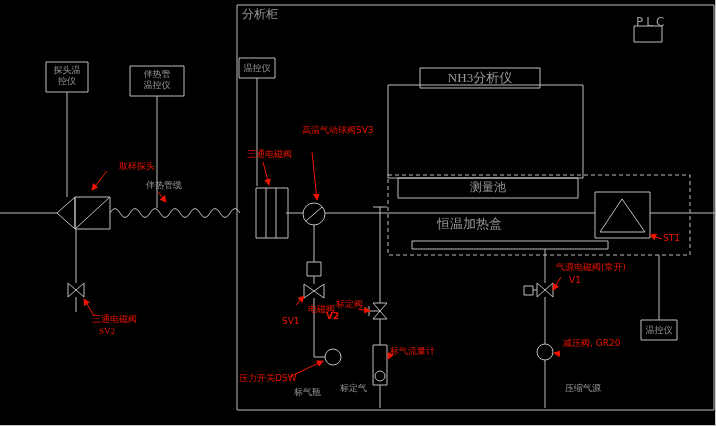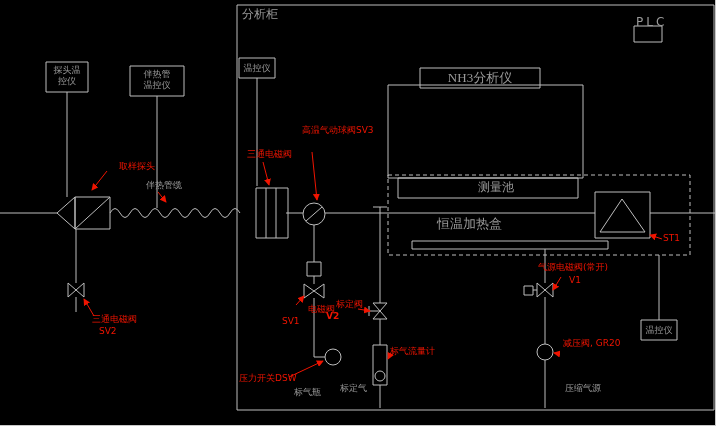--- a/index.html
+++ b/index.html
@@ -147,42 +147,42 @@
 
   <div class="lbl gray f12" style="left:242px;top:8px;">分析柜</div>
   <div class="lbl gray f12" style="left:636px;top:16px;letter-spacing:3px;">PLC</div>
 
   <div class="lbl gray f9 boxtxt" style="left:52px;top:65px;width:30px;">探头温控仪</div>
   <div class="lbl gray f9 boxtxt" style="left:141px;top:69px;width:32px;">伴热管温控仪</div>
   <div class="lbl gray f9 ctr" style="left:239px;top:63px;width:36px;">温控仪</div>
   <div class="lbl gray f9 ctr" style="left:641px;top:325px;width:36px;">温控仪</div>
 
   <div class="lbl gray f13 ctr" style="left:420px;top:71px;width:120px;">NH3分析仪</div>
-  <div class="lbl gray f12 ctr" style="left:398px;top:181px;width:180px;padding-left:8px;">测量池</div>
+  <div class="lbl gray f12 ctr" style="left:398px;top:181px;width:180px;">测量池</div>
   <div class="lbl gray f13" style="left:437px;top:217px;">恒温加热盒</div>
 
   <div class="lbl red f9" style="left:106px;top:161px;margin-left:13px;">取样探头</div>
   <div class="lbl gray f9" style="left:146px;top:180px;">伴热管缆</div>
   <div class="lbl red f9" style="left:247px;top:149px;">三通电磁阀</div>
   <div class="lbl red f9" style="left:302px;top:125px;">高温气动球阀SV3</div>
 
   <div class="lbl red f9" style="left:92px;top:314px;">三通电磁阀</div>
-  <div class="lbl red f9" style="left:99px;top:326px;">SV2</div>
+  <div class="lbl red f9" style="left:99px;top:326px;font-family:Liberation Serif, serif;">SV2</div>
 
   <div class="lbl red f9" style="left:276px;top:304px;padding-left:32px;">电磁阀</div>
   <div class="lbl red f9" style="left:282px;top:316px;">SV1</div>
 
   <div class="lbl red f9" style="left:239px;top:373px;">压力开关DSW</div>
 
   <div class="lbl red f9" style="left:336px;top:299px;">标定阀</div>
   <div class="lbl red f9" style="left:326px;top:311px;font-weight:bold;">V2</div>
 
   <div class="lbl red f9" style="left:390px;top:346px;">标气流量计</div>
 
-  <div class="lbl red f9" style="left:538px;top:262px;">气源电磁阀(常开)</div>
+  <div class="lbl red f9" style="left:556px;top:262px;">气源电磁阀(常开)</div>
   <div class="lbl red f9" style="left:569px;top:275px;">V1</div>
 
   <div class="lbl red f9" style="left:563px;top:338px;">减压阀, GR20</div>
   <div class="lbl red f9" style="left:663px;top:233px;">ST1</div>
 
   <div class="lbl gray f9" style="left:294px;top:387px;">标气瓶</div>
   <div class="lbl gray f9" style="left:340px;top:383px;">标定气</div>
   <div class="lbl gray f9" style="left:549px;top:383px;margin-left:16px;">压缩气源</div>
 
 </div>

